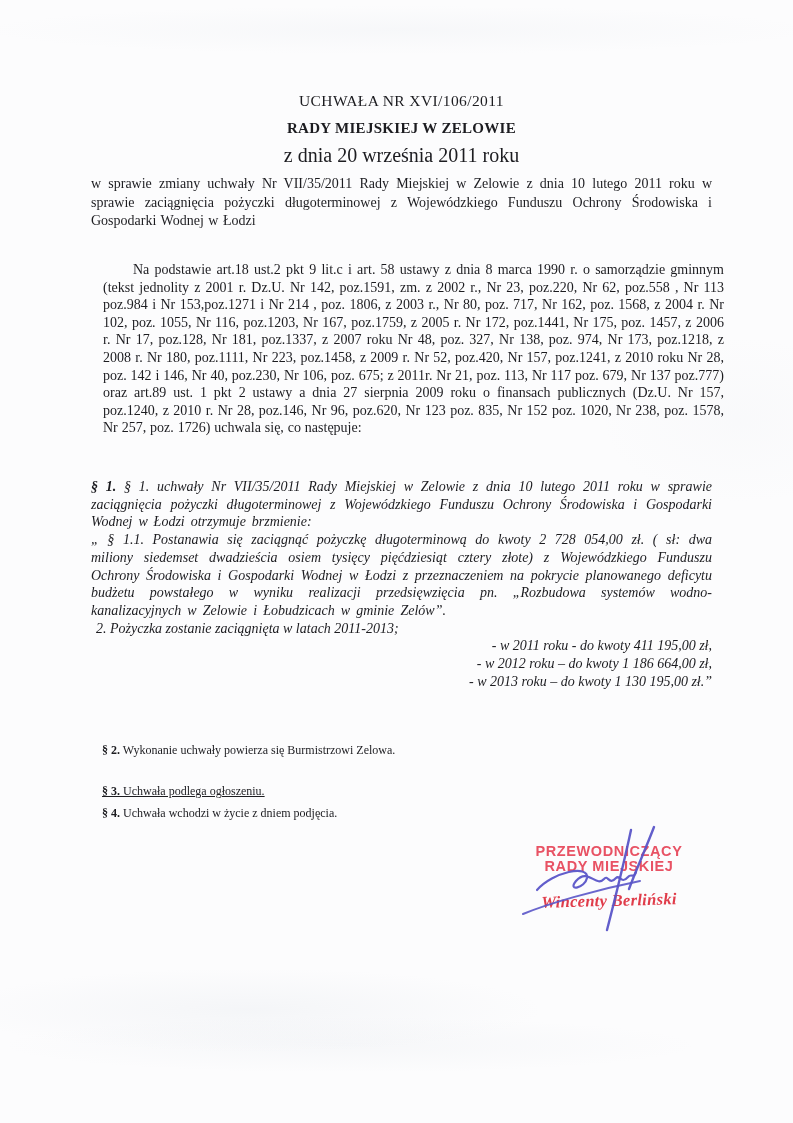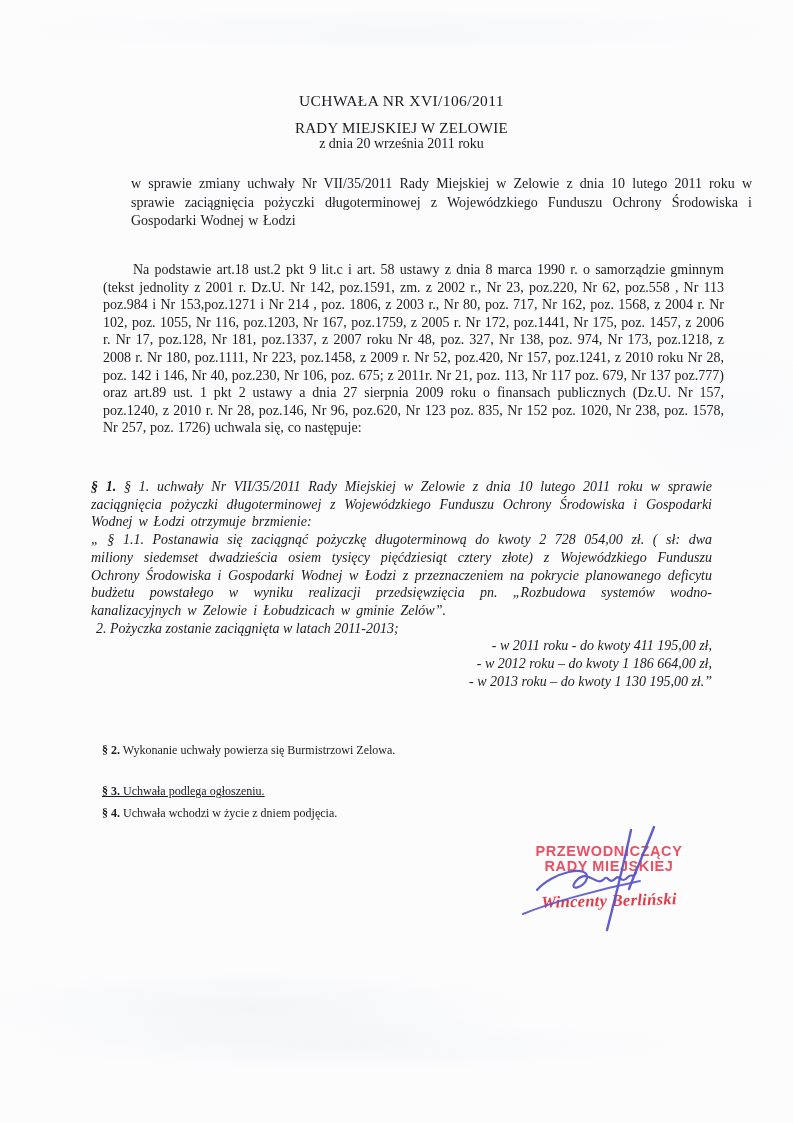--- a/index.html
+++ b/index.html
@@ -16,23 +16,23 @@
       radial-gradient(ellipse 200px 120px at 740px 420px, rgba(190,200,212,0.05), rgba(190,200,212,0) 70%);
     font-family:"Liberation Serif","DejaVu Serif",serif;
     color:#1c1c20;
     overflow:hidden;
   }
   .doc { position:absolute; left:91px; top:0; width:621px; }
   .abs { position:absolute; left:0; width:621px; }
   .center { text-align:center; }
   .b { font-weight:bold; }
   .t1 { top:92px;  font-size:15.5px; font-weight:normal; letter-spacing:0.4px; }
-  .t2 { top:120px; font-size:15px;   font-weight:normal; letter-spacing:0.3px; }
-  .dt { top:136px; font-size:14px; }
-  .subject { top:175px; font-size:14px; line-height:18.5px; text-align:justify; word-spacing:1px;margin-left:40px; }
+  .t2 { top:120px; font-size:15px;   font-weight:bold; letter-spacing:0.3px; }
+  .dt { top:144px; font-size:20px; }
+  .subject { top:175px; font-size:14px; line-height:18.5px; text-align:justify; word-spacing:1px; }
   .legal   { top:261px; font-size:14px; line-height:17.6px; text-align:justify; text-indent:30px; word-spacing:0.4px;margin-left:12px; }
   .par1    { top:478px; font-size:14px; line-height:17.7px;font-style:italic; }
   .par1 .intro { text-align:justify; word-spacing:2.4px; }
   .par1 .qp    { text-align:justify; word-spacing:2.6px; }
   .plain   { text-align:left; padding-left:5px; }
   .tranche { text-align:right; }
   .sec { font-size:12px; padding-left:11px; }
   .s2 { top:743px; } .s3 { top:784px;text-decoration:underline; } .s4 { top:806px; }
   .stamp {
     position:absolute; left:531px; top:844px; width:156px;

